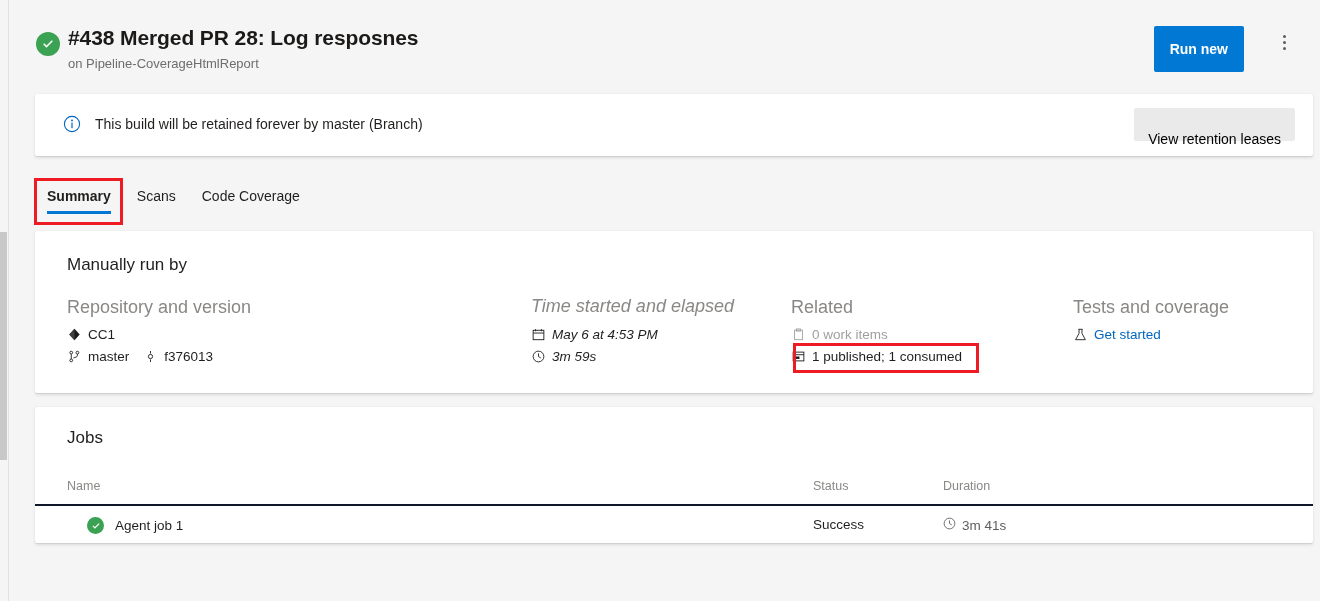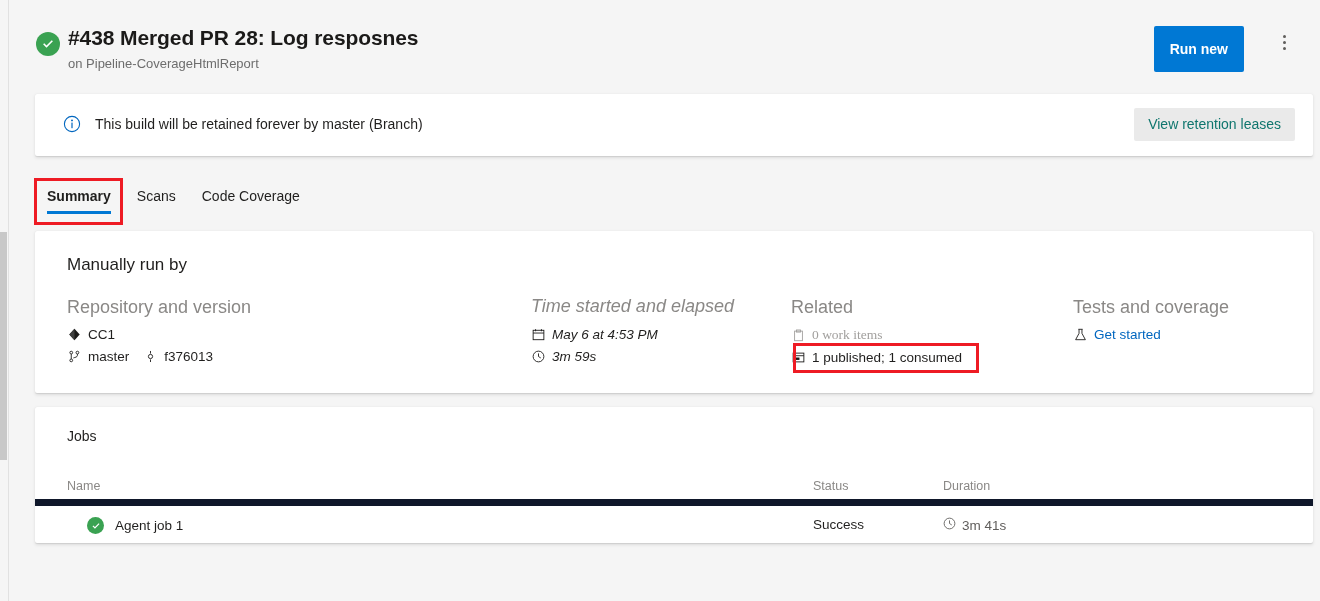--- a/index.html
+++ b/index.html
@@ -65,22 +65,22 @@
     box-shadow: 0 1.6px 3.6px rgba(0,0,0,.10), 0 .3px .9px rgba(0,0,0,.08);
     display: flex; align-items: center;
   }
   .banner-icon { position: absolute; left: 28px; top: 21px; width: 18px; height: 18px; }
   .banner-text {
     position: absolute; left: 60px; top: 22px;
     font-size: 14px; color: #201f1e; white-space: nowrap;
   }
   .btn-retention {
     position: absolute; right: 18px; top: 14px;
-    background: #eaeaea; color: #0f766e; border: none; border-radius: 2px;
-    font-size: 14px; padding: 0 14px; height: 33px; line-height: 33px; cursor: pointer;
+    background: #eaeaea; color: #000000; border: none; border-radius: 2px;
+    font-size: 14px; padding: 15px 14px; height: 33px; line-height: 33px; cursor: pointer;
     white-space: nowrap;
   }
 
   
   .tabs { position: absolute; left: 24px; top: 180px; height: 42px; display: flex; align-items: flex-start; }
   .tab {
     position: relative; font-size: 14px; color: #201f1e;
     padding: 8px 13px 0 13px; height: 40px; cursor: pointer; white-space: nowrap;
   }
   .tab.active { font-weight: 700; }
@@ -107,35 +107,35 @@
   .col-1 { width: 464px; }
   .col-2 { width: 260px; font-style: italic; }
   .col-3 { width: 282px; }
   .col-4 { width: 220px; }
   .col-label { font-size: 18px; color: #8a8886; margin-bottom: 9px; white-space: nowrap; }
   .col-label.lifted { position: relative; top: -1px; }
   .row-item {
     display: flex; align-items: center; gap: 6px;
     font-size: 13.5px; color: #201f1e; margin-bottom: 7px; white-space: nowrap;
   }
-  .row-item.muted { color: #a19f9d; font-family: Liberation Serif, serif; }
+  .row-item.muted { color: #a19f9d; }
   .row-item .ico { width: 15px; height: 15px; flex: 0 0 15px; display: inline-flex; align-items: center; justify-content: center; }
   .row-inline { display: flex; align-items: center; gap: 14px; }
   .link-blue { color: #0066bf; cursor: pointer; }
   .artifact-annot {
     position: absolute; left: 783px; top: 343px; width: 186px; height: 30px;
     border: 3px solid #ee1b24; pointer-events: none;
   }
 
   
   .card-jobs { left: 25px; top: 407px; width: 1278px; height: 136px; }
-  .jobs-title { position: absolute; left: 32px; top: 21px; font-size: 14px; color: #201f1e; }
+  .jobs-title { position: absolute; left: 32px; top: 21px; font-size: 17px; color: #201f1e; }
   .jobs-head {
     position: absolute; left: 0; top: 60px; width: 100%; height: 39px;
-    border-bottom: 7px solid #0f172a;
+    border-bottom: 2px solid #0f172a;
   }
   .th { position: absolute; top: 12px; font-size: 12.5px; color: #8a8886; }
   .th-name { left: 32px; }
   .th-status { left: 778px; }
   .th-duration { left: 908px; }
   .jobs-row { position: absolute; left: 0; top: 99px; width: 100%; height: 37px; }
   .td { position: absolute; top: 11px; font-size: 13.5px; color: #201f1e; }
   .td-name { left: 52px; display: flex; align-items: center; gap: 11px; }
   .td-status { left: 778px; }
   .td-duration { left: 908px; display: flex; align-items: center; gap: 6px; color: #605e5c; }

